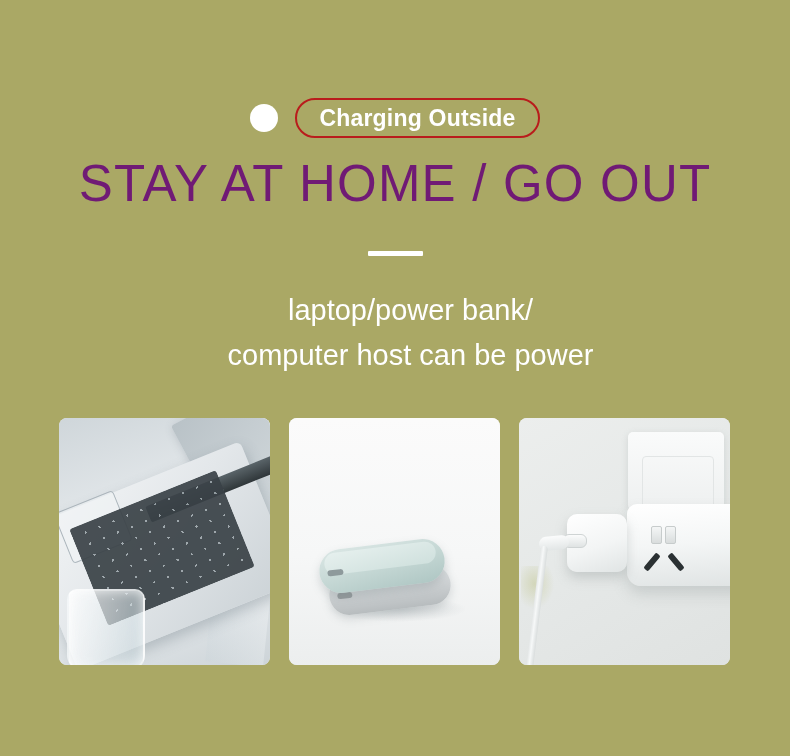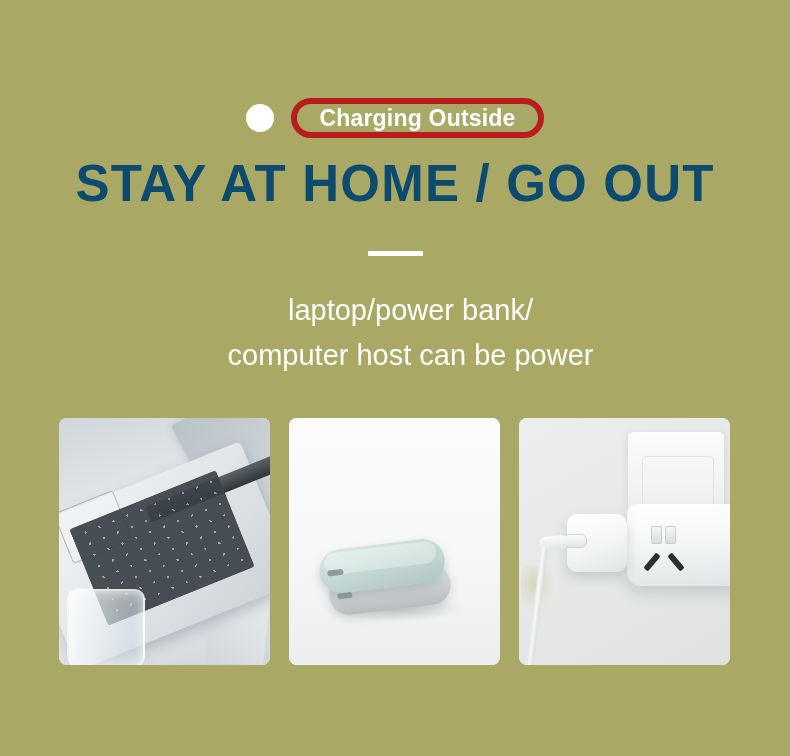--- a/index.html
+++ b/index.html
@@ -34,21 +34,21 @@
     gap: 17px;
   }
   .badge-dot {
     width: 28px;
     height: 28px;
     border-radius: 50%;
     background: #ffffff;
     flex: none;
   }
   .badge-pill {
-    border: 6px solid #b91c1c;
+    border: 2px solid #b91c1c;
     border-radius: 22px;
     height: 40px;
     box-sizing: border-box;
     display: flex;
     align-items: center;
     justify-content: center;
     padding: 0 22px;
   }
   .badge-pill-label {
     color: #ffffff;
@@ -59,23 +59,23 @@
     white-space: nowrap;
   }
 
   
   .headline {
     position: absolute;
     top: 152px;
     left: 0;
     width: 790px;
     text-align: center;
-    color: #0c4a6e;
+    color: #701a75;
     font-size: 51px;
-    font-weight: 700;
+    font-weight: 400;
     letter-spacing: 1.2px;
     line-height: 64px;
     white-space: nowrap;
   }
 
   
   .divider {
     position: absolute;
     top: 251px;
     left: 368px;

